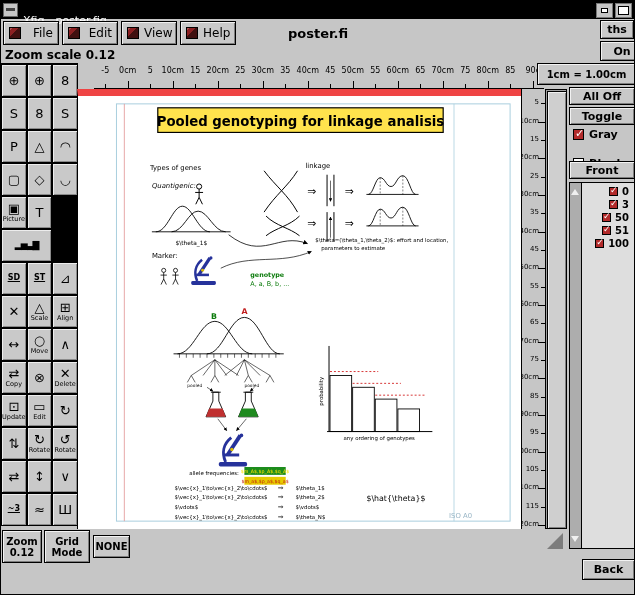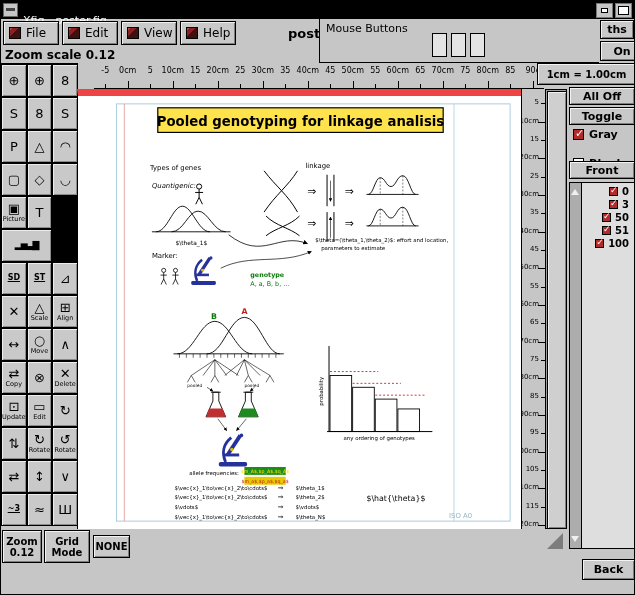--- a/index.html
+++ b/index.html
@@ -18,21 +18,21 @@
   .tb-btn.max::after{content:"";position:absolute;inset:2px;background:#fff;border:1px solid #000;}
   
   .btn{background:#c9c9c9;border:1px solid #000;
     box-shadow:inset 1px 1px 0 #f2f2f2, inset -1px -1px 0 #7d7d7d;
     font-weight:bold;font-size:11px;color:#000;display:flex;align-items:center;justify-content:center;
     box-sizing:border-box;font-family:inherit;padding:0;}
   
   .menubar{position:absolute;left:0;top:19px;height:26px;display:flex;gap:3px;padding-left:2px;align-items:center;}
   .menu-btn{height:24px;width:56px;display:flex;align-items:center;gap:5px;padding:0 5px;background:#c9c9c9;
     border:1px solid #000;box-shadow:inset 1px 1px 0 #f0f0f0, inset -1px -1px 0 #7d7d7d;
-    font-size:12px;box-sizing:border-box;font-family:inherit;}
+    font-size:12px;box-sizing:border-box;font-family:inherit;justify-content:space-between;}
   .menu-icon{width:10px;height:10px;background:#8c2022;border:1px solid #000;flex:none;
     background-image:linear-gradient(135deg,#b05050 2px,#8c2022 2px,#8c2022 6px,#401010 6px);}
   .filename{font-size:13px;font-weight:bold;margin-left:22px;white-space:nowrap;}
   .zoom-scale{position:absolute;left:4px;top:47px;font-size:12px;font-weight:bold;}
   
   .mouse-panel{position:absolute;left:318px;top:18px;width:280px;height:44px;background:#c6c6c6;
     border-left:1px solid #000;border-bottom:1px solid #000;box-sizing:border-box;}
   .mouse-panel-label{position:absolute;left:6px;top:3px;font-size:11px;}
   .mouse-icon{position:absolute;left:112px;top:14px;display:flex;gap:4px;}
   .mouse-icon i{width:13px;height:22px;background:#e4e4e4;border:1px solid #000;}
@@ -128,28 +128,20 @@
         <span>View</span>
       </button>
 
       <button class="menu-btn">
         <span class="menu-icon"></span>
         <span>Help</span>
       </button>
     </div>
   <span class="filename" style="position:absolute;left:265px;top:25px;">poster.fi</span>
 
-  <div class="mouse-panel">
-    <span class="mouse-panel-label">Mouse Buttons</span>
-    <div class="mouse-icon">
-        <i></i>
-        <i></i>
-        <i></i>
-      </div>
-  </div>
   <div class="btn depths-clip">ths</div>
   <button class="btn on-btn">On</button>
 
   <div class="zoom-scale">Zoom scale 0.12</div>
 
   <div class="h-ruler">
 
       <div class="h-tick">
         <span>-5</span>
         <i></i>

